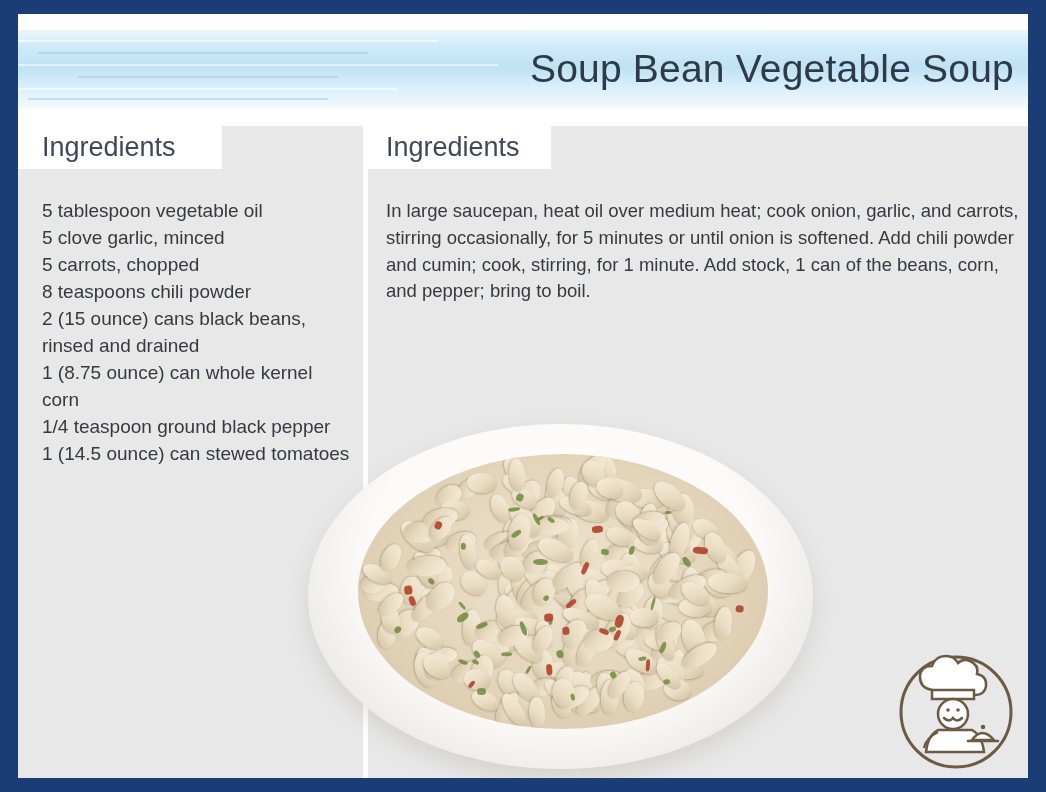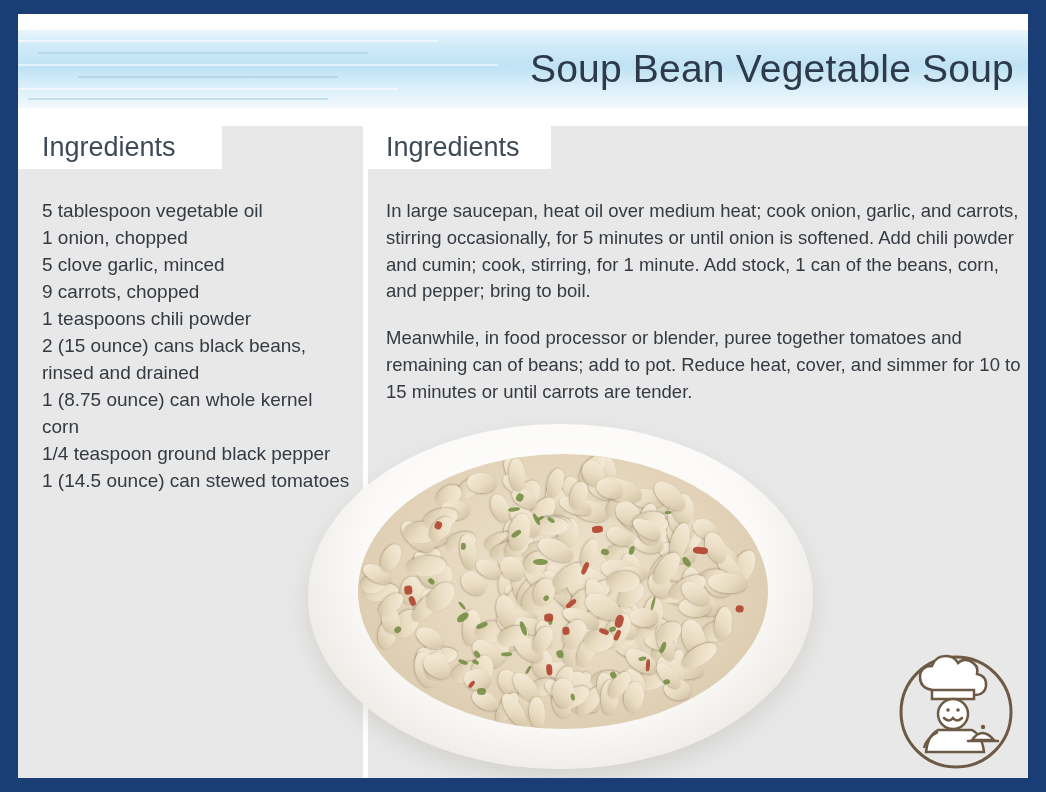--- a/index.html
+++ b/index.html
@@ -203,36 +203,34 @@
       <div class="streak dark" style="left:60px; top:46px; width:260px;"></div>
       <div class="streak" style="left:0;  top:58px; width:380px;"></div>
       <div class="streak dark" style="left:10px; top:68px; width:300px;"></div>
       <div id="slide-title">Soup Bean Vegetable Soup</div>
     </div>
 
     <div id="ingredients-panel">
       <div class="panel-heading">Ingredients</div>
       <div class="panel-body" id="ingredients-list">
         <div class="ing-line">5 tablespoon vegetable oil</div>
-        <div class="ing-line">1 onion, chopped</div>
         <div class="ing-line">5 clove garlic, minced</div>
-        <div class="ing-line">9 carrots, chopped</div>
-        <div class="ing-line">1 teaspoons chili powder</div>
+        <div class="ing-line">5 carrots, chopped</div>
+        <div class="ing-line">8 teaspoons chili powder</div>
         <div class="ing-line">2 (15 ounce) cans black beans, rinsed and drained</div>
         <div class="ing-line">1 (8.75 ounce) can whole kernel corn</div>
         <div class="ing-line">1/4 teaspoon ground black pepper</div>
         <div class="ing-line">1 (14.5 ounce) can stewed tomatoes</div>
       </div>
     </div>
 
     <div id="directions-panel">
       <div class="panel-heading">Ingredients</div>
       <div class="panel-body" id="directions-body">
         <p>In large saucepan, heat oil over medium heat; cook onion, garlic, and carrots, stirring occasionally, for 5 minutes or until onion is softened. Add chili powder and cumin; cook, stirring, for 1 minute. Add stock, 1 can of the beans, corn, and pepper; bring to boil.</p>
-        <p>Meanwhile, in food processor or blender, puree together tomatoes and remaining can of beans; add to pot. Reduce heat, cover, and simmer for 10 to 15 minutes or until carrots are tender.</p>
       </div>
     </div>
 
     <div id="dish-photo">
       <div class="glow"></div>
       <div class="bowl"></div>
       <div class="beans" id="beans-fill">
           <div class="bean" style="left: 48.4189px; top: 134.803px; width: 27.6166px; height: 16.7078px; transform: rotate(79.7778deg);"></div>
           <div class="bean" style="left: 132.357px; top: 126.527px; width: 38.3042px; height: 19.1259px; transform: rotate(73.9483deg);"></div>
           <div class="bean" style="left: 151.151px; top: 238.073px; width: 35.2042px; height: 15.5361px; transform: rotate(89.7392deg);"></div>

